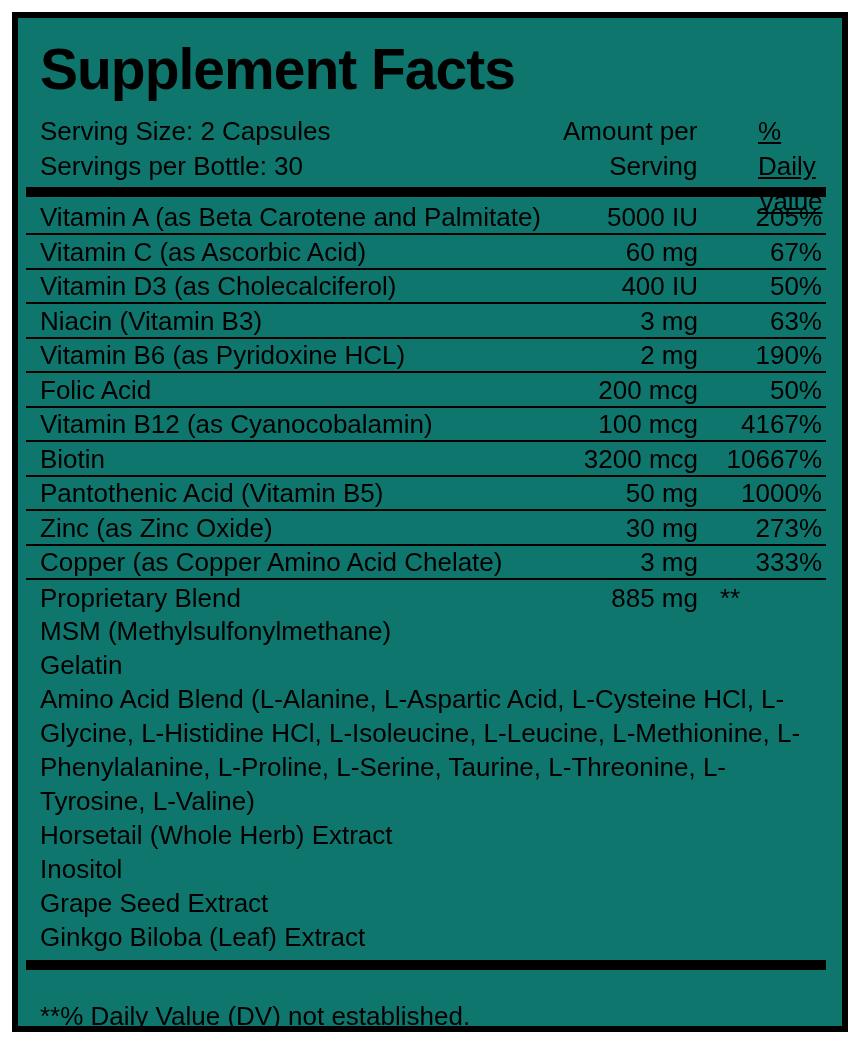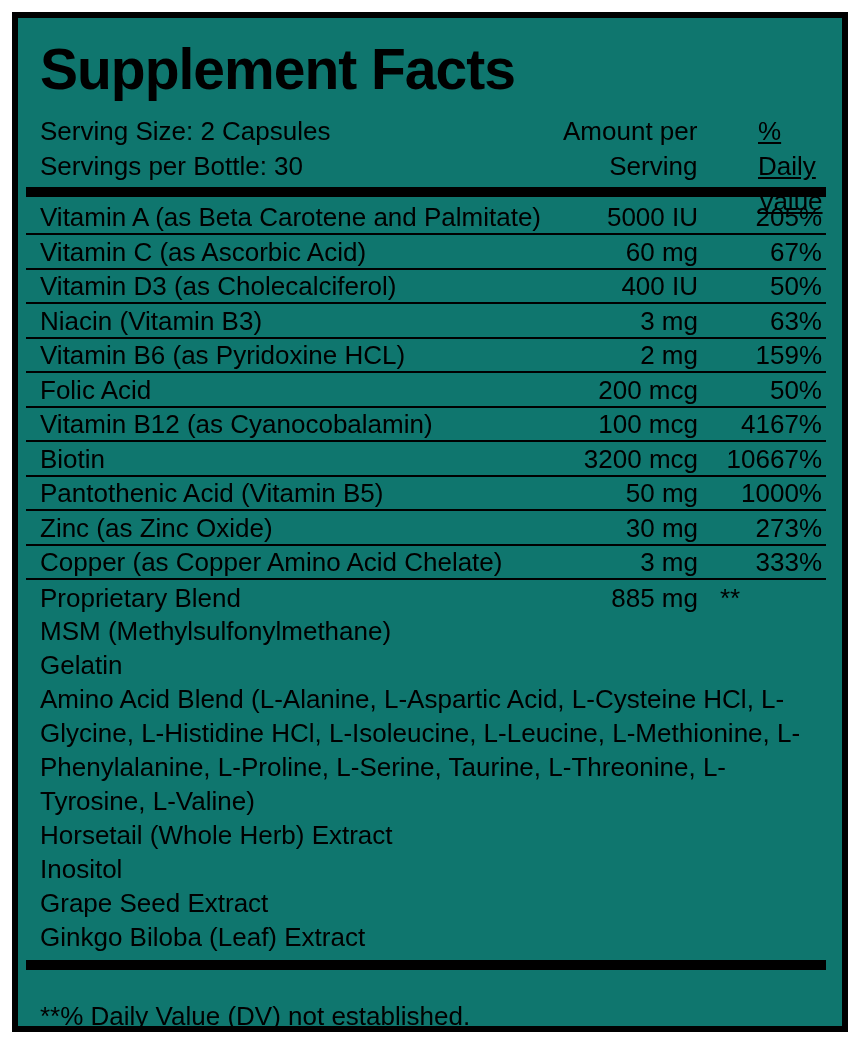--- a/index.html
+++ b/index.html
@@ -156,21 +156,21 @@
 
         <div class="row">
           <div class="nname">Niacin (Vitamin B3)</div>
           <div class="namt">3 mg</div>
           <div class="ndv">63%</div>
         </div>
 
         <div class="row">
           <div class="nname">Vitamin B6 (as Pyridoxine HCL)</div>
           <div class="namt">2 mg</div>
-          <div class="ndv">159%</div>
+          <div class="ndv">190%</div>
         </div>
 
         <div class="row">
           <div class="nname">Folic Acid</div>
           <div class="namt">200 mcg</div>
           <div class="ndv">50%</div>
         </div>
 
         <div class="row">
           <div class="nname">Vitamin B12 (as Cyanocobalamin)</div>

